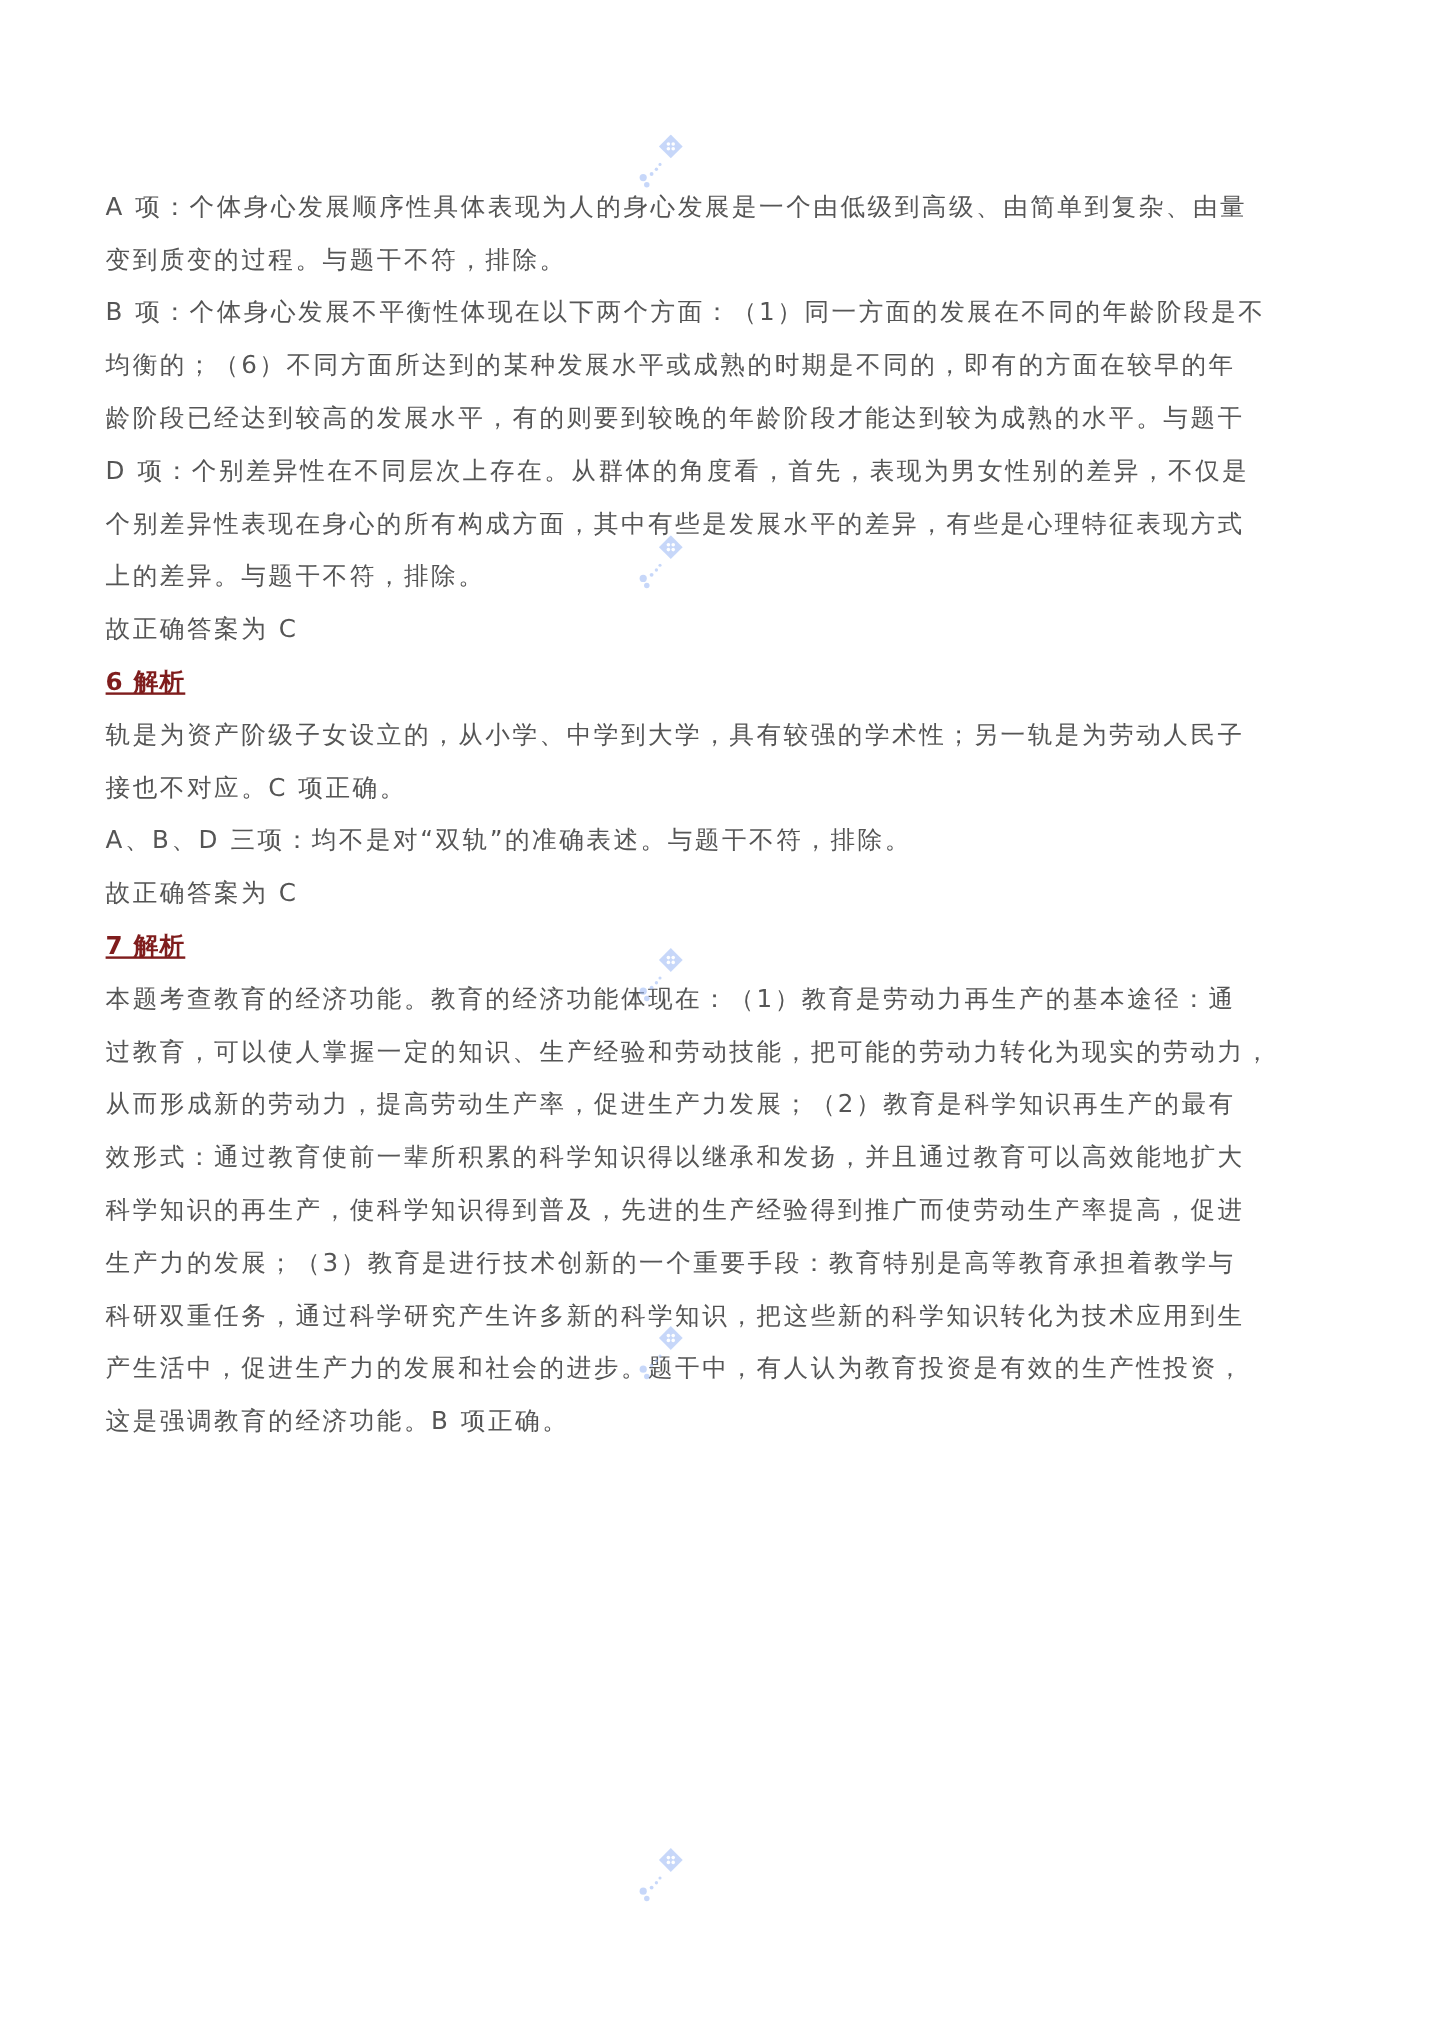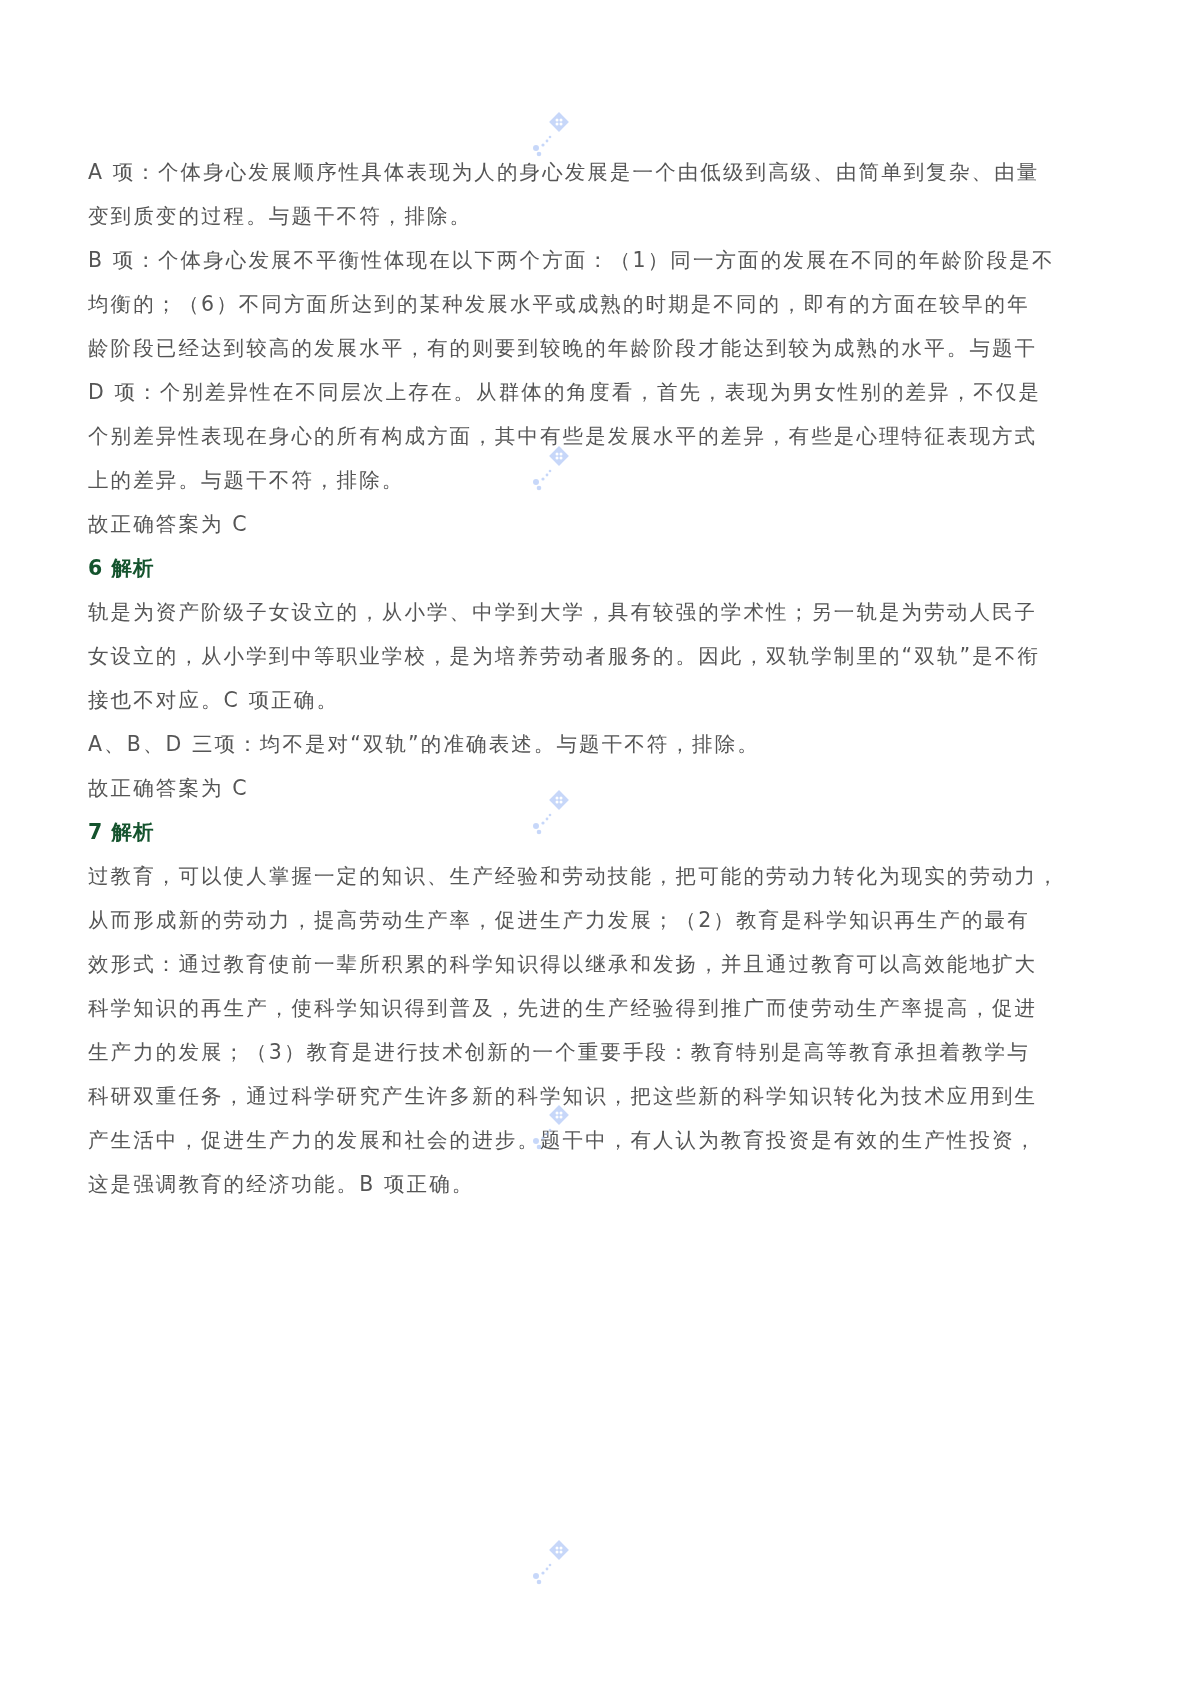--- a/index.html
+++ b/index.html
@@ -5,21 +5,21 @@
   html, body { margin: 0; padding: 0; background: #ffffff; }
   body { width: 1191px; height: 1684px; position: relative; overflow: hidden; }
   .page { position: absolute; left: 0; top: 0; width: 1191px; height: 1684px; background: #ffffff; }
   .content { position: absolute; left: 88px; top: 150px; width: 1020px; }
   .line {
     height: 44px; line-height: 44px;
     font-family: "DejaVu Sans", "Liberation Sans", sans-serif;
     font-size: 20.5px; color: #555555; white-space: nowrap;
     letter-spacing: 2.1px;
   }
-  .line.heading { color: #14532d; font-weight: bold; letter-spacing: 1px; }
+  .line.heading { color: #7f1d1d; font-weight: bold; letter-spacing: 1px; text-decoration: underline; }
   .watermark { position: absolute; width: 46px; height: 46px; opacity: 0.55; }
   .watermark svg { width: 46px; height: 46px; display: block; }
 </style>
 </head>
 <body>
 
 <div class="page">
   <div class="content" id="content">
       <div>
         <div class="line">A 项：个体身心发展顺序性具体表现为人的身心发展是一个由低级到高级、由简单到复杂、由量</div>
@@ -36,33 +36,33 @@
         <div class="line">上的差异。与题干不符，排除。</div>
       </div>
       <div>
         <div class="line">故正确答案为 C</div>
       </div>
       <div>
         <div class="line heading">6 解析</div>
       </div>
       <div>
         <div class="line">轨是为资产阶级子女设立的，从小学、中学到大学，具有较强的学术性；另一轨是为劳动人民子</div>
-        <div class="line">女设立的，从小学到中等职业学校，是为培养劳动者服务的。因此，双轨学制里的“双轨”是不衔</div>
         <div class="line">接也不对应。C 项正确。</div>
       </div>
       <div>
         <div class="line">A、B、D 三项：均不是对“双轨”的准确表述。与题干不符，排除。</div>
       </div>
       <div>
         <div class="line">故正确答案为 C</div>
       </div>
       <div>
         <div class="line heading">7 解析</div>
       </div>
       <div>
+        <div class="line">本题考查教育的经济功能。教育的经济功能体现在：（1）教育是劳动力再生产的基本途径：通</div>
         <div class="line">过教育，可以使人掌握一定的知识、生产经验和劳动技能，把可能的劳动力转化为现实的劳动力，</div>
         <div class="line">从而形成新的劳动力，提高劳动生产率，促进生产力发展；（2）教育是科学知识再生产的最有</div>
         <div class="line">效形式：通过教育使前一辈所积累的科学知识得以继承和发扬，并且通过教育可以高效能地扩大</div>
         <div class="line">科学知识的再生产，使科学知识得到普及，先进的生产经验得到推广而使劳动生产率提高，促进</div>
         <div class="line">生产力的发展；（3）教育是进行技术创新的一个重要手段：教育特别是高等教育承担着教学与</div>
         <div class="line">科研双重任务，通过科学研究产生许多新的科学知识，把这些新的科学知识转化为技术应用到生</div>
         <div class="line">产生活中，促进生产力的发展和社会的进步。题干中，有人认为教育投资是有效的生产性投资，</div>
         <div class="line">这是强调教育的经济功能。B 项正确。</div>
       </div>
     </div>

